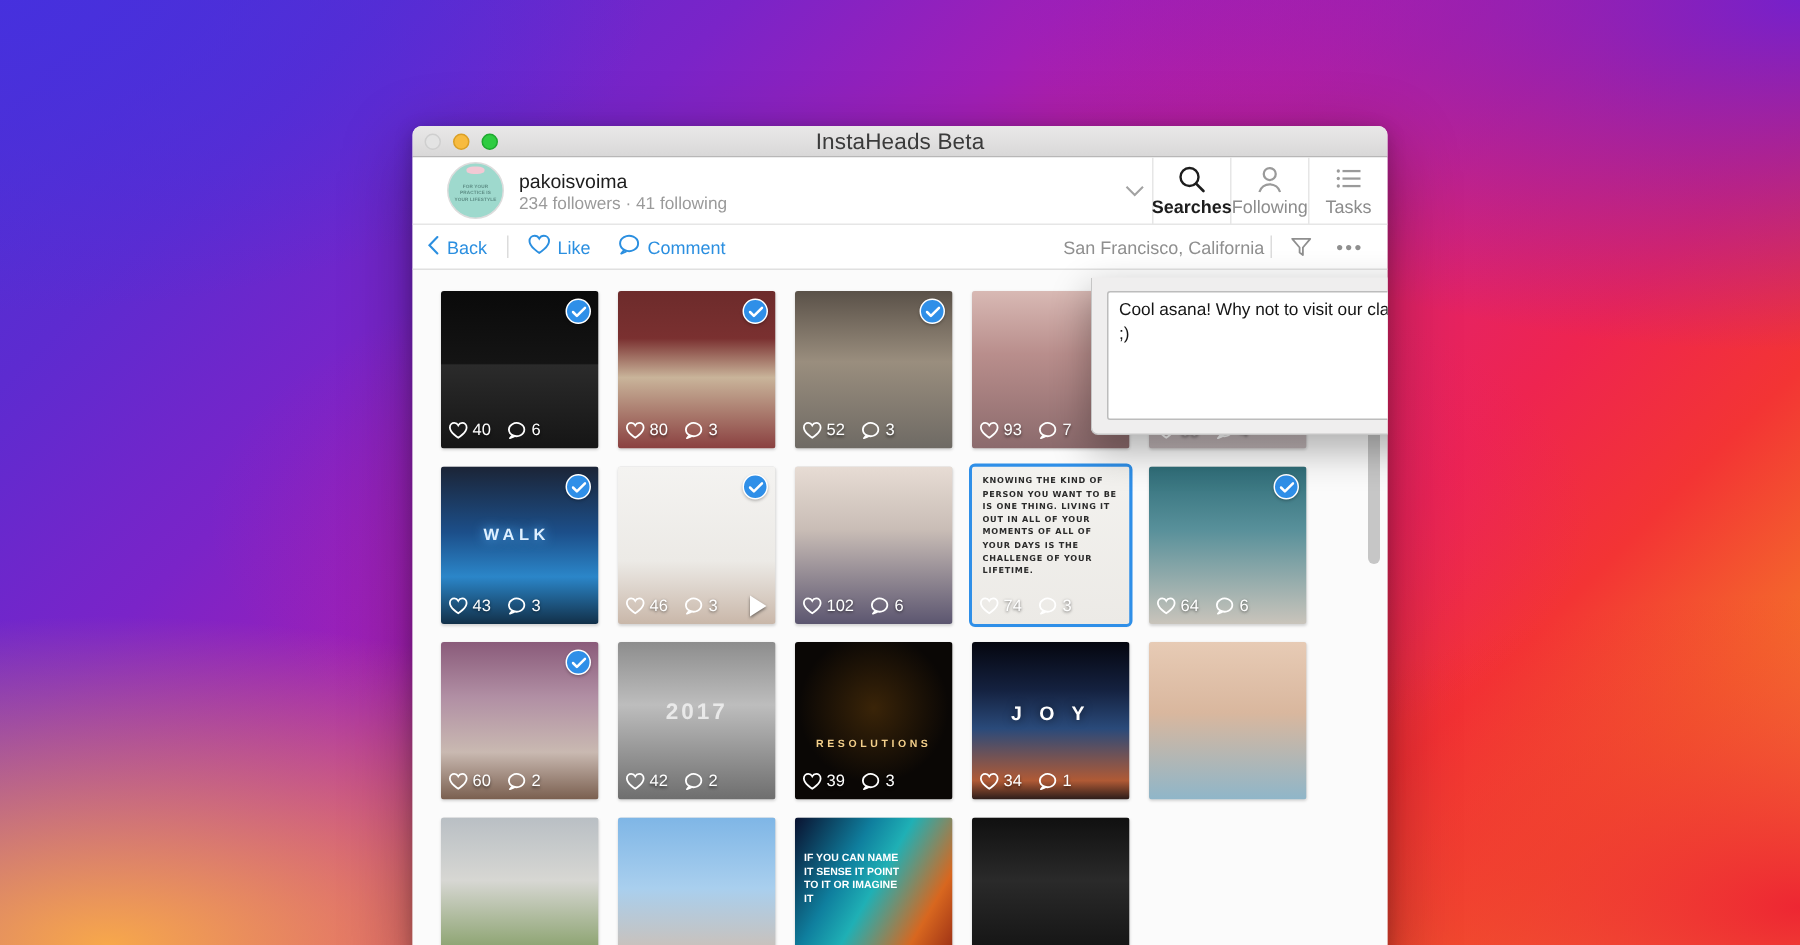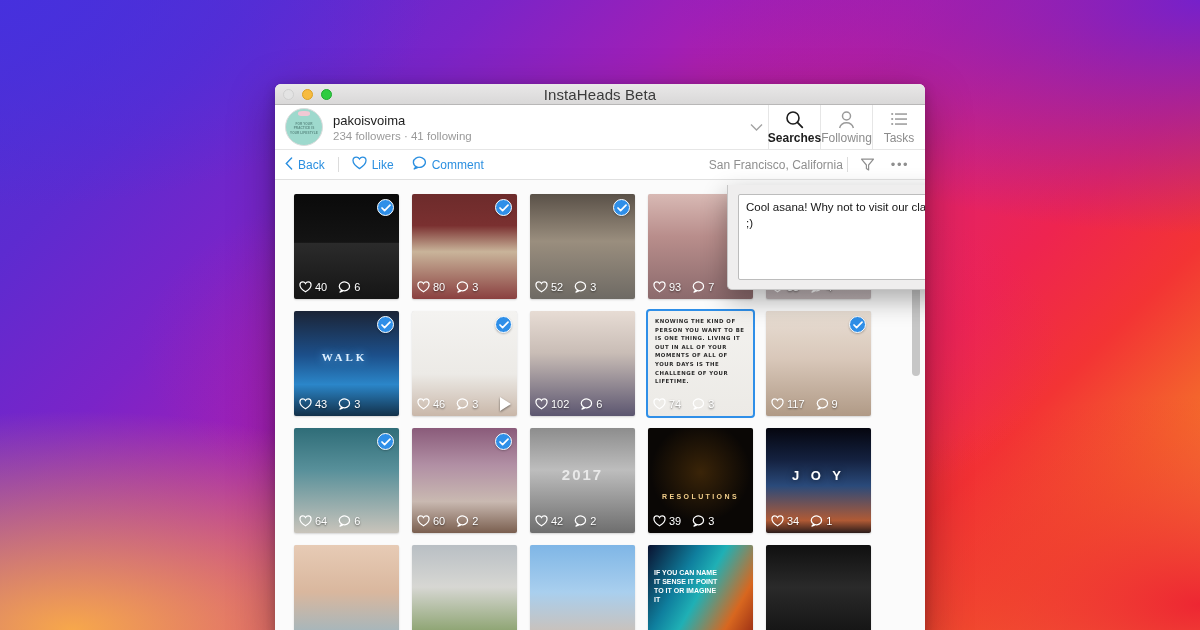--- a/index.html
+++ b/index.html
@@ -74,21 +74,21 @@
     letter-spacing: .1px;
   }
 
   
   .profile-bar {
     height: 45px;
     background: #fff;
     border-bottom: 1px solid #e6e6e6;
     display: flex;
     align-items: center;
-    padding-left: 10px;
+    padding-left: 23px;
     position: relative;
   }
   .avatar {
     width: 38px; height: 38px; border-radius: 50%;
     background: #9ed9cd;
     border: 1px solid #dcdcdc;
     flex: 0 0 38px;
     display: flex; align-items: center; justify-content: center;
     overflow: hidden; position: relative;
   }
@@ -501,21 +501,21 @@
                 <svg width="13" height="12" viewBox="0 0 15 14">
                   <path d="M13.4 6.3 A6 5.1 0 1 1 4 2.1 A6 5.1 0 0 1 13.4 6.3 Z M4.3 10.3 L2.2 13 L5.6 11.6" fill="none" stroke="#fff" stroke-width="1.4" stroke-linejoin="round"></path>
                 </svg>
               </span>
               <span>4</span>
             </span>
           </div>
         </div>
         <div class="tile">
           <div class="art" style="background: linear-gradient(rgb(27, 36, 54) 0%, rgb(28, 79, 138) 42%, rgb(43, 134, 201) 70%, rgb(18, 48, 73) 100%);"></div>
-          <div style="position: absolute; left: 0px; right: 4px; text-align: center; font-weight: 700; color: rgb(223, 240, 255); font-size: 11px; letter-spacing: 3px; top: 38%; text-shadow: rgb(89, 185, 255) 0px 0px 8px; font-family: Liberation Serif, serif;">WALK</div>
+          <div style="position: absolute; left: 0px; right: 4px; text-align: center; font-weight: 700; color: rgb(223, 240, 255); font-size: 11px; letter-spacing: 3px; top: 38%; text-shadow: rgb(89, 185, 255) 0px 0px 8px;">WALK</div>
           <div class="check">
             <svg width="10" height="8" viewBox="0 0 10 8">
               <path d="M1 4 L3.6 6.6 L9 1.2" fill="none" stroke="#fff" stroke-width="1.7" stroke-linecap="round" stroke-linejoin="round"></path>
             </svg>
           </div>
           <div class="meta">
             <span class="grp">
               <span>
                 <svg width="13" height="12" viewBox="0 0 15 14">
                   <path d="M7.5 12.6 C7.5 12.6 1 8.6 1 4.6 C1 2.5 2.6 1.1 4.4 1.1 C5.8 1.1 6.9 1.9 7.5 3 C8.1 1.9 9.2 1.1 10.6 1.1 C12.4 1.1 14 2.5 14 4.6 C14 8.6 7.5 12.6 7.5 12.6 Z" fill="none" stroke="#fff" stroke-width="1.4"></path>
@@ -597,46 +597,20 @@
               <span>
                 <svg width="13" height="12" viewBox="0 0 15 14">
                   <path d="M13.4 6.3 A6 5.1 0 1 1 4 2.1 A6 5.1 0 0 1 13.4 6.3 Z M4.3 10.3 L2.2 13 L5.6 11.6" fill="none" stroke="#fff" stroke-width="1.4" stroke-linejoin="round"></path>
                 </svg>
               </span>
               <span>3</span>
             </span>
           </div>
         </div>
         <div class="tile">
-          <div class="art" style="background: linear-gradient(rgb(232, 222, 212) 0%, rgb(217, 200, 186) 45%, rgb(176, 154, 134) 100%);"></div>
-          <div class="check">
-            <svg width="10" height="8" viewBox="0 0 10 8">
-              <path d="M1 4 L3.6 6.6 L9 1.2" fill="none" stroke="#fff" stroke-width="1.7" stroke-linecap="round" stroke-linejoin="round"></path>
-            </svg>
-          </div>
-          <div class="meta">
-            <span class="grp">
-              <span>
-                <svg width="13" height="12" viewBox="0 0 15 14">
-                  <path d="M7.5 12.6 C7.5 12.6 1 8.6 1 4.6 C1 2.5 2.6 1.1 4.4 1.1 C5.8 1.1 6.9 1.9 7.5 3 C8.1 1.9 9.2 1.1 10.6 1.1 C12.4 1.1 14 2.5 14 4.6 C14 8.6 7.5 12.6 7.5 12.6 Z" fill="none" stroke="#fff" stroke-width="1.4"></path>
-                </svg>
-              </span>
-              <span>117</span>
-            </span>
-            <span class="grp">
-              <span>
-                <svg width="13" height="12" viewBox="0 0 15 14">
-                  <path d="M13.4 6.3 A6 5.1 0 1 1 4 2.1 A6 5.1 0 0 1 13.4 6.3 Z M4.3 10.3 L2.2 13 L5.6 11.6" fill="none" stroke="#fff" stroke-width="1.4" stroke-linejoin="round"></path>
-                </svg>
-              </span>
-              <span>9</span>
-            </span>
-          </div>
-        </div>
-        <div class="tile">
           <div class="art" style="background: linear-gradient(rgb(47, 109, 120) 0%, rgb(88, 144, 154) 40%, rgb(201, 196, 187) 100%);"></div>
           <div class="check">
             <svg width="10" height="8" viewBox="0 0 10 8">
               <path d="M1 4 L3.6 6.6 L9 1.2" fill="none" stroke="#fff" stroke-width="1.7" stroke-linecap="round" stroke-linejoin="round"></path>
             </svg>
           </div>
           <div class="meta">
             <span class="grp">
               <span>
                 <svg width="13" height="12" viewBox="0 0 15 14">

